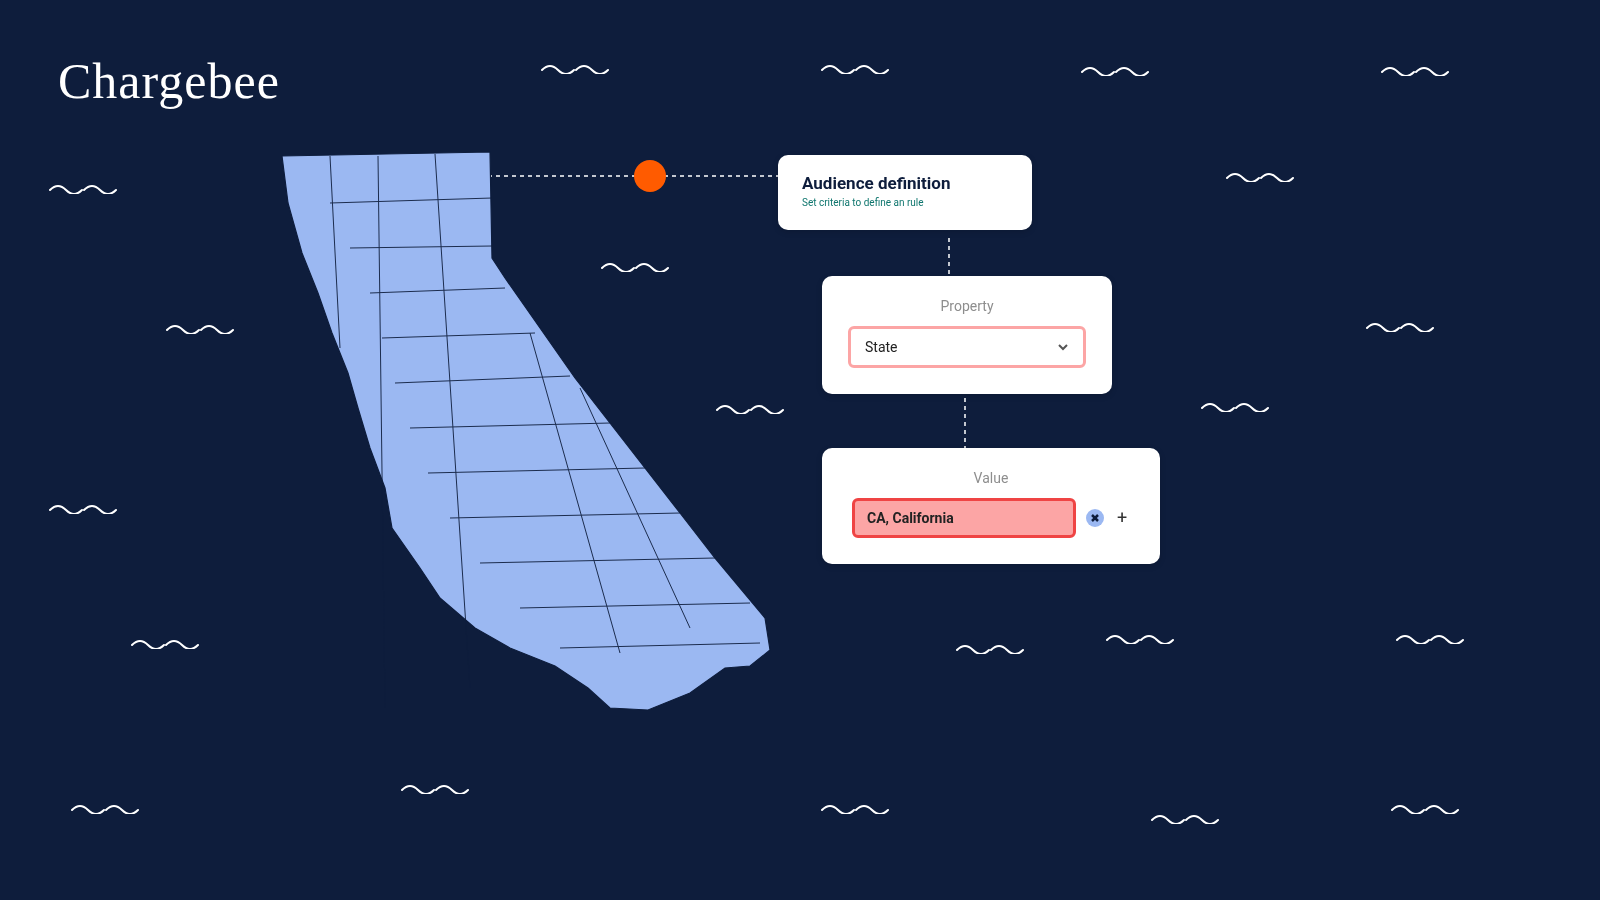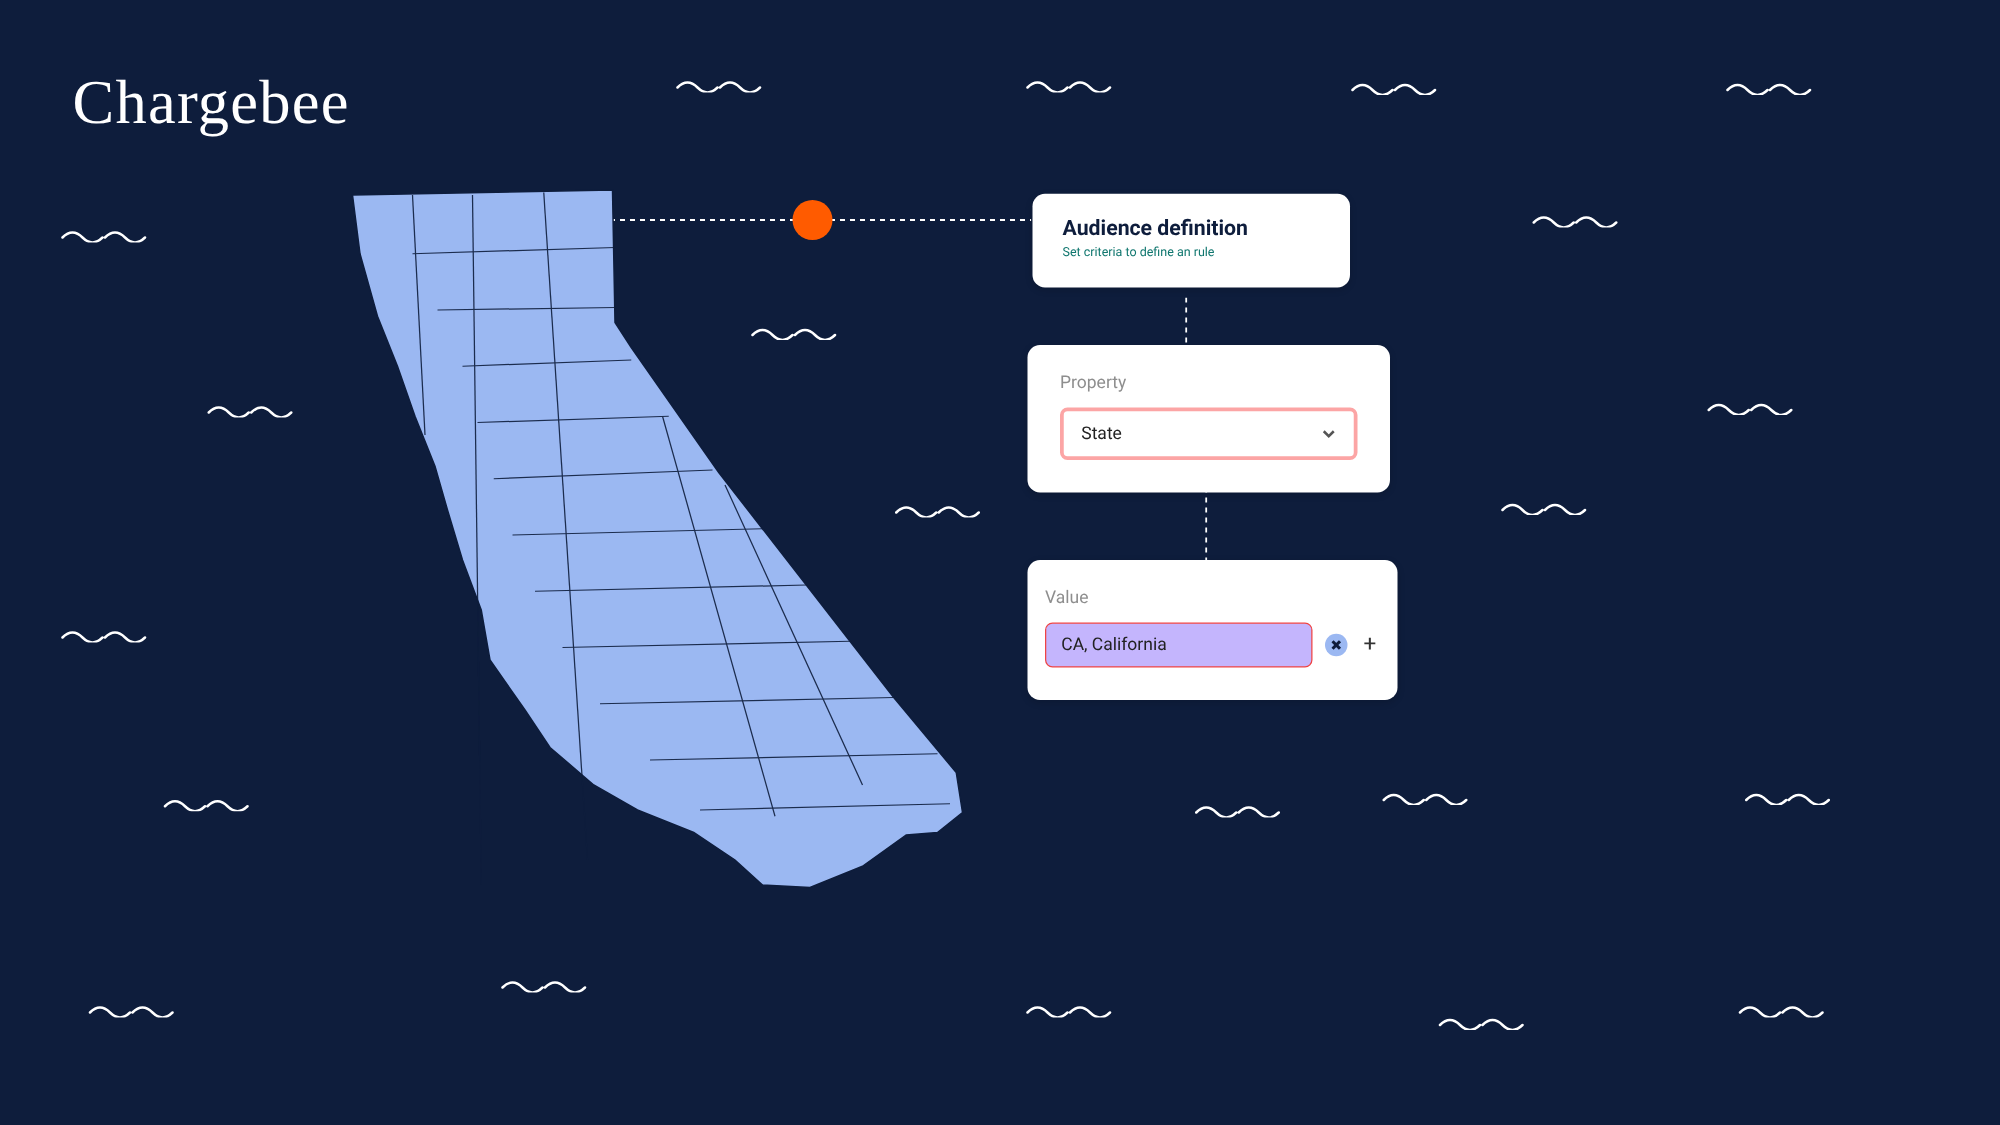--- a/index.html
+++ b/index.html
@@ -68,21 +68,21 @@
     position: absolute;
     background: #ffffff;
     border-radius: 10px;
     box-shadow: 0 2px 6px rgba(0,0,0,.15);
     padding: 20px 28px;
   }
 
   
   .card-title {
     top: 155px;
-    left: 826px;
+    left: 778px;
     width: 254px;
     padding: 18px 24px 22px;
   }
   .card-title h3 {
     font-size: 17px;
     font-weight: 700;
     color: #0e1d3c;
     margin-bottom: 4px;
   }
   .card-title p {
@@ -95,20 +95,21 @@
     top: 276px;
     left: 822px;
     width: 290px;
     padding: 22px 26px 26px;
   }
   .field-label {
     font-size: 14px;
     color: #8e8e8e;
     margin-bottom: 12px;
     display: block;
+    text-align: center;
   }
   .select-box {
     width: 100%;
     border: 3px solid #fca5a5;
     border-radius: 6px;
     padding: 10px 14px;
     font-size: 14px;
     color: #222;
     display: flex;
     align-items: center;
@@ -121,36 +122,37 @@
     height: 12px;
     stroke: #555;
     stroke-width: 2;
     fill: none;
   }
 
   
   .card-value {
     top: 448px;
     left: 822px;
-    width: 296px;
-    padding: 22px 14px 26px;
+    width: 338px;
+    padding: 22px 30px 26px;
   }
   .value-row {
     display: flex;
     align-items: center;
     gap: 10px;
   }
   .value-input {
     flex: 1;
-    border: 1px solid #ef4444;
+    border: 3px solid #ef4444;
     border-radius: 6px;
     padding: 9px 12px;
     font-size: 14px;
     color: #222;
-    background: #c4b5fd;
+    background: #fca5a5;
+    font-weight: bold;
   }
   .chip-remove {
     width: 18px;
     height: 18px;
     border-radius: 50%;
     background: #9bb8f2;
     display: flex;
     align-items: center;
     justify-content: center;
     cursor: pointer;

